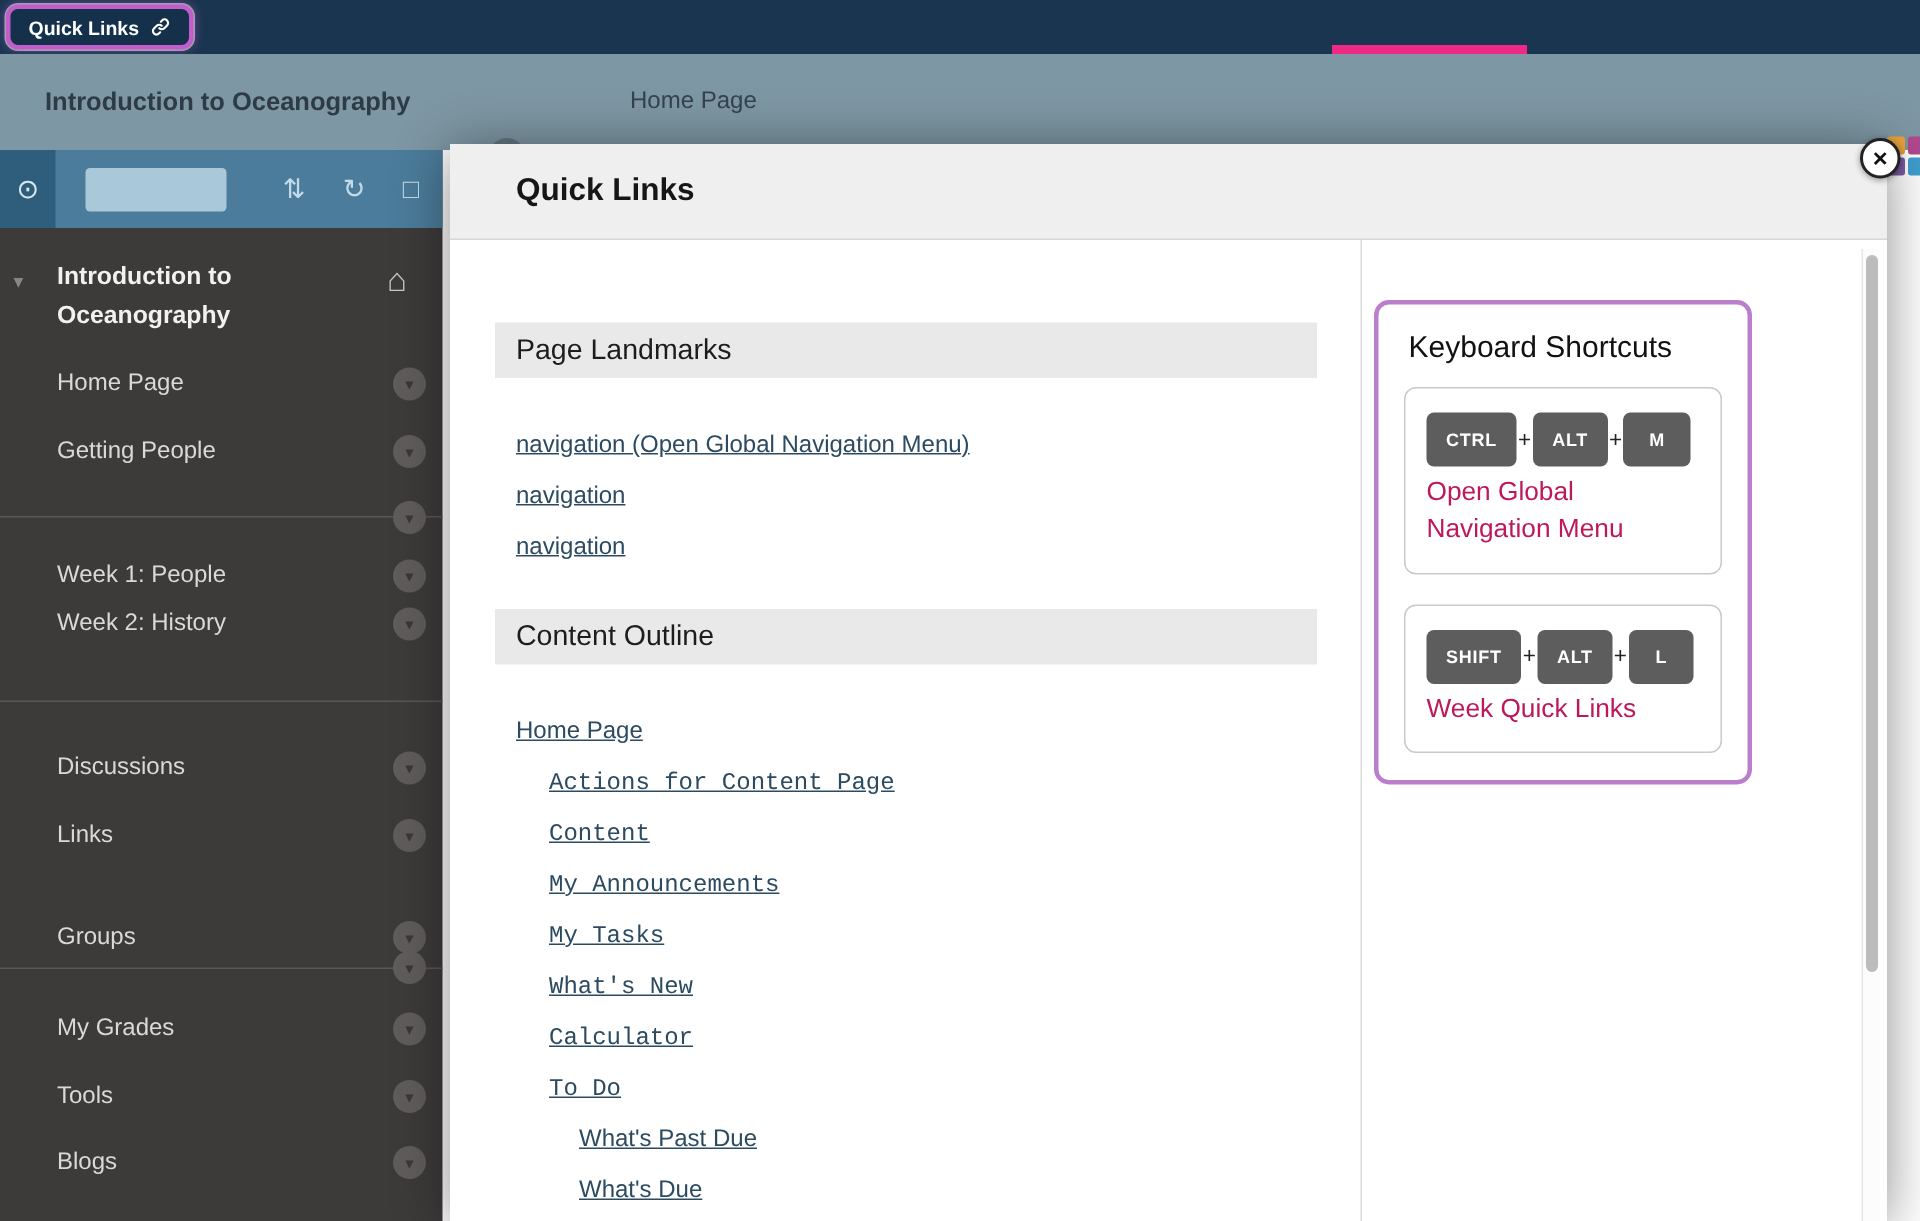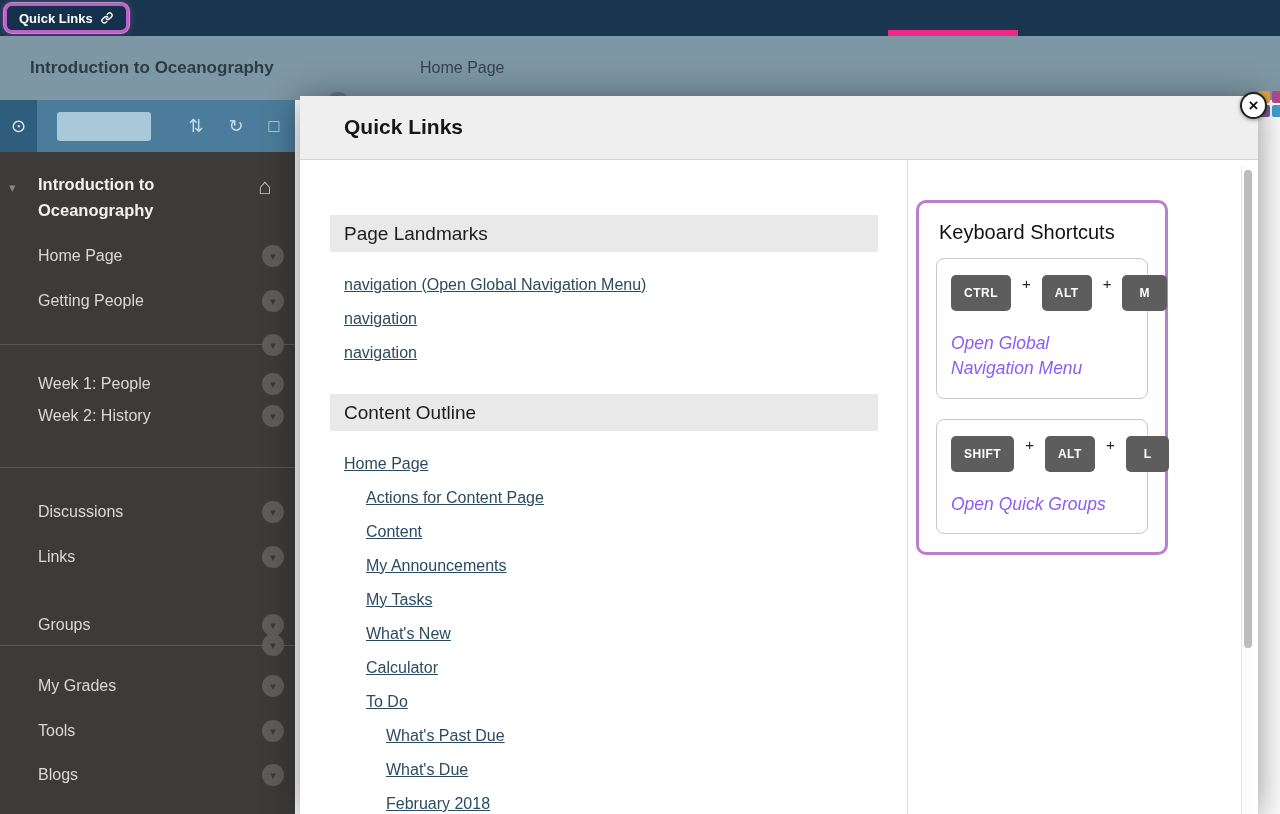--- a/index.html
+++ b/index.html
@@ -66,37 +66,37 @@
     font-weight:bold;}
   .modal-close{position:absolute;left:1240px;top:92px;width:27px;height:27px;border-radius:50%;
     background:#fff;border:2px solid #222;display:flex;align-items:center;justify-content:center;
     font-size:17px;font-weight:bold;color:#111;box-shadow:0 1px 4px rgba(0,0,0,.4);cursor:pointer;
     z-index:20;padding:0;font-family:"Liberation Sans","DejaVu Sans",sans-serif;}
 
   .left-col{position:absolute;left:30px;top:119px;width:548px;}
   .band{height:37px;line-height:37px;background:#e9e9e9;font-size:19px;color:#1d1d1d;
     padding-left:14px;box-sizing:border-box;}
   .band2{margin-top:24px;}
-  .linklist{margin-top:16px;}
+  .linklist{margin-top:28px;}
   .linklist a{display:block;line-height:34px;font-size:16px;color:#2c4b61;
     text-decoration:underline;width:max-content;cursor:pointer;}
-  .lvl0{margin-left:14px;}.lvl1{margin-left:36px;}.lvl2{margin-left:56px;}
+  .lvl0{margin-left:14px;}.lvl1{margin-left:36px;font-family:Liberation Mono, monospace;}.lvl2{margin-left:56px;}
 
   .vdiv{position:absolute;left:607px;top:64px;bottom:0;width:1px;background:#dcdcdc;}
 
   .kb-panel{position:absolute;left:616px;top:104px;width:252px;box-sizing:border-box;
     border:3px solid #bb7ecc;border-radius:10px;padding:14px 17px 18px;background:#fff;}
   .kb-panel h2{margin:4px 0 14px 3px;font-size:20px;font-weight:normal;color:#111;}
   .card{background:#fff;border:1px solid #c9c9c9;border-radius:8px;padding:16px 14px;}
   .card + .card{margin-top:20px;}
-  .keys{display:flex;align-items:flex-start;gap:11px;}
+  .keys{display:flex;align-items:center;gap:1px;}
   .key{background:#5d5d5d;color:#fff;border-radius:5px;padding:11px 13px;font-size:12px;
     font-weight:bold;letter-spacing:.5px;}
   .plus{font-size:15px;color:#222;}
-  .card-label{margin-top:20px;font-size:17.5px;color:#8b5cf6;line-height:1.45;font-style:italic;}
+  .card-label{margin-top:4px;font-size:17.5px;color:#be185d;line-height:1.45;}
 
   .scrollbar{position:absolute;left:941px;top:70px;width:12px;height:648px;background:#fcfcfc;
     border-left:1px solid #e6e6e6;box-sizing:border-box;}
   .thumb{position:absolute;left:2px;top:4px;width:8px;height:478px;background:#bcbcbc;border-radius:4px;}
 </style>
 </head>
 <body>
 
 <div class="screen">
 
@@ -277,21 +277,21 @@
       </div>
 
       <div class="card">
         <div class="keys">
           <span class="key">SHIFT</span>
           <span class="plus">+</span>
           <span class="key">ALT</span>
           <span class="plus">+</span>
           <span class="key" style="padding:11px 18px;">L</span>
         </div>
-        <div class="card-label">Open Quick Groups</div>
+        <div class="card-label">Week Quick Links</div>
       </div>
     </div>
 
     <div class="scrollbar">
       <div class="thumb"></div>
     </div>
   </div>
 
   <button class="modal-close">
     <span>×</span>

